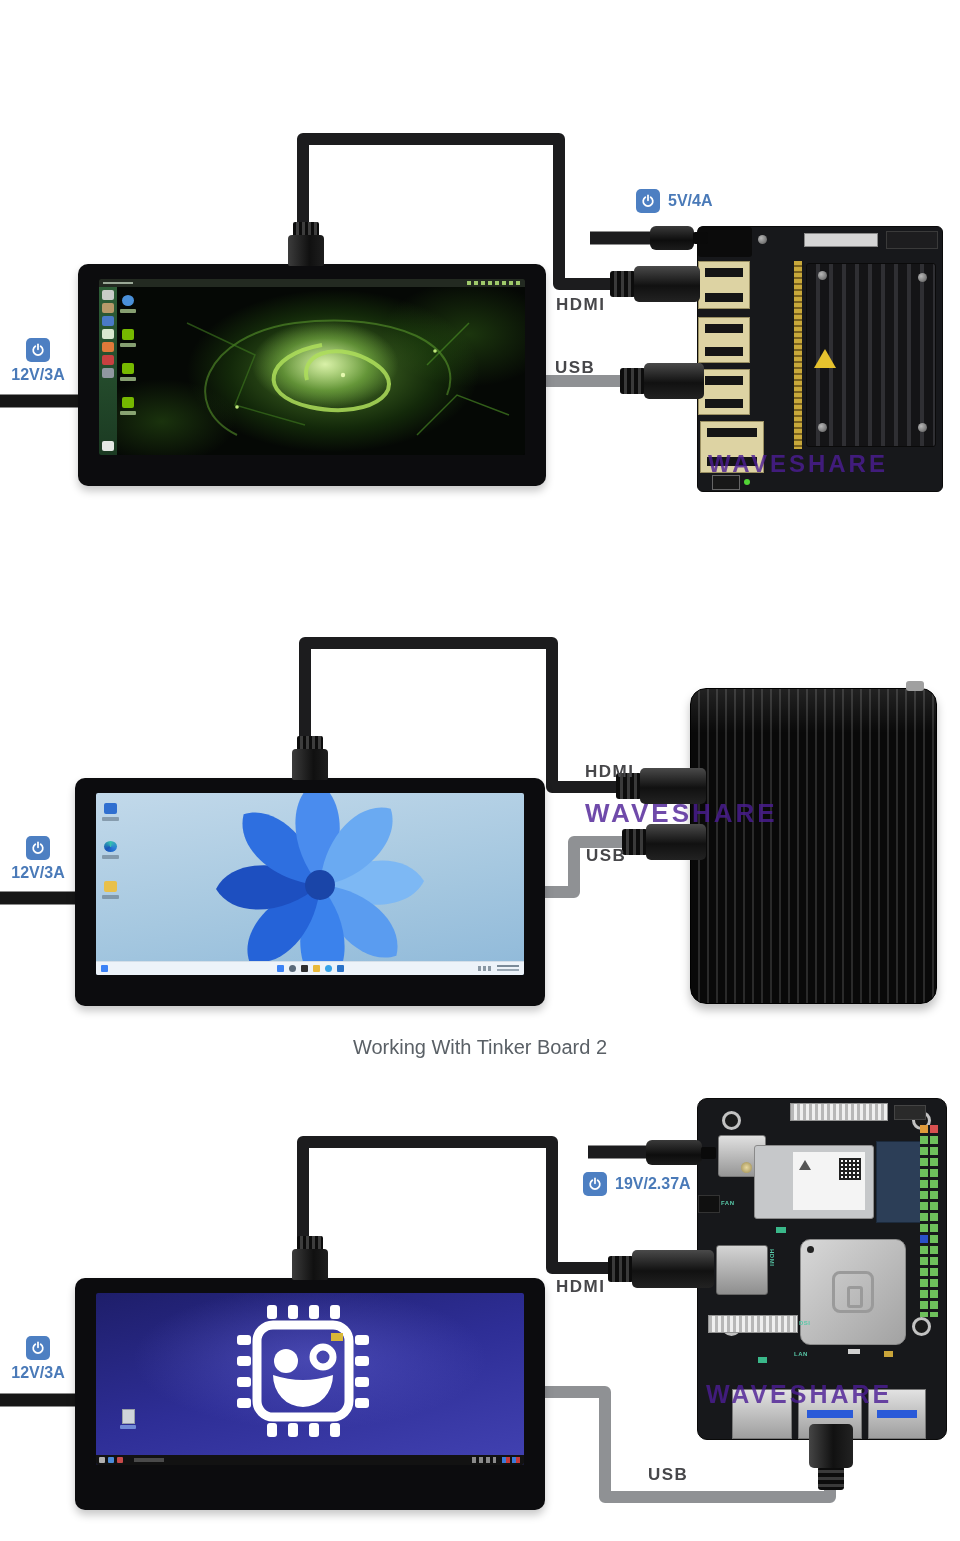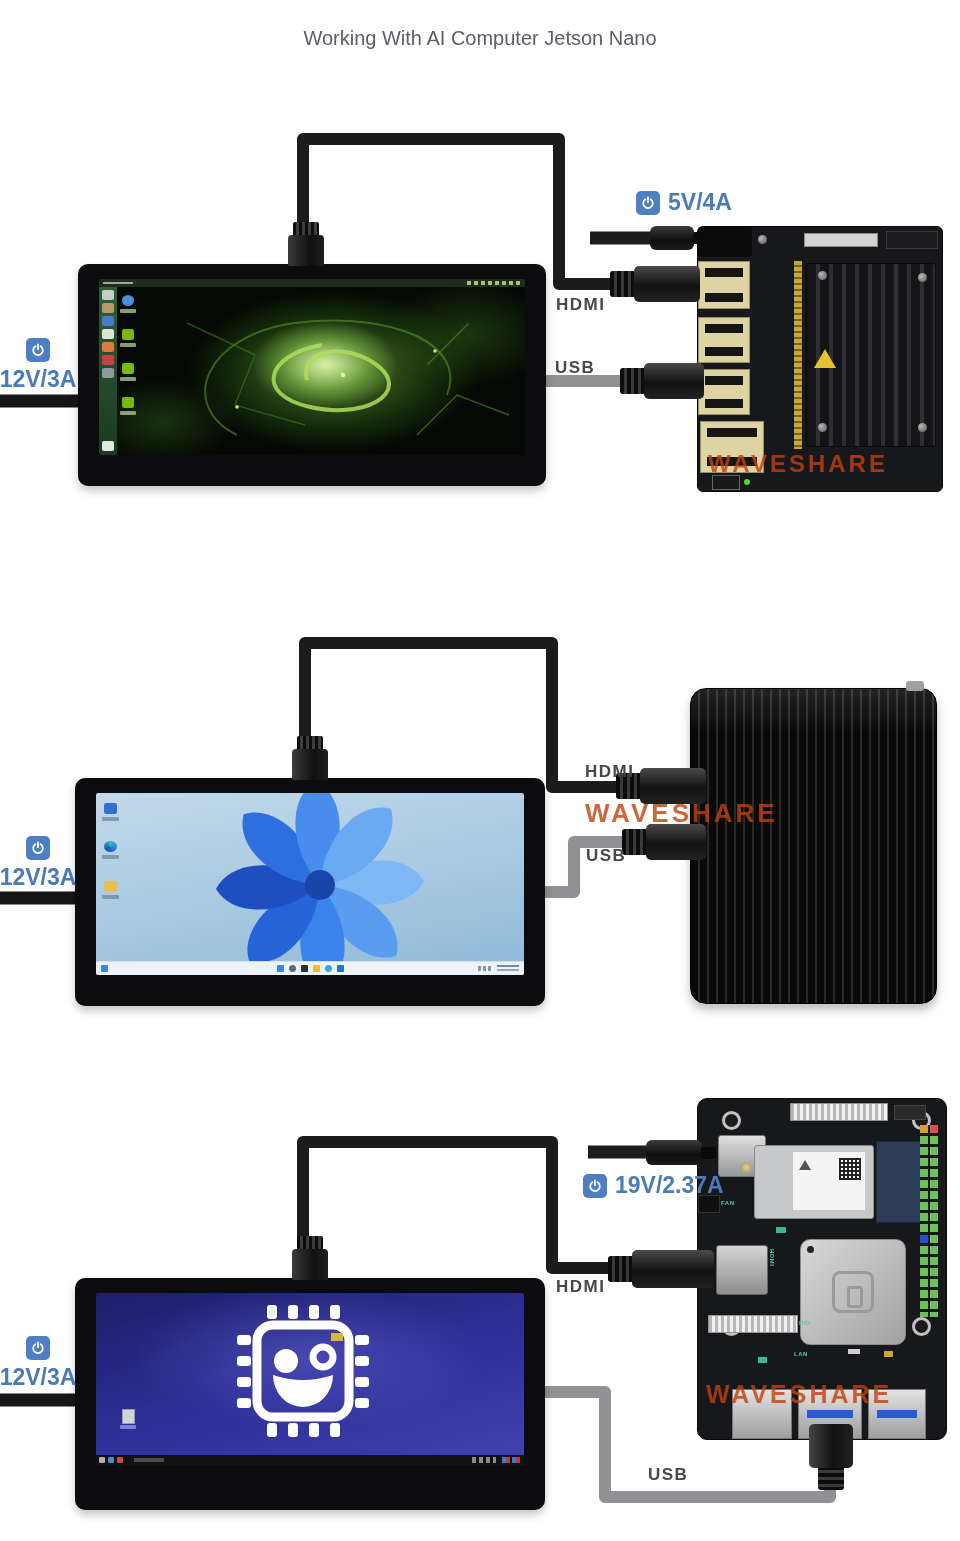--- a/index.html
+++ b/index.html
@@ -5,22 +5,22 @@
   html,body{margin:0;padding:0;background:#fff;}
   .page{position:relative;width:960px;height:1541px;background:#ffffff;overflow:hidden;
         font-family:"Liberation Sans", sans-serif;}
   .abs{position:absolute;}
   .sec{position:absolute;inset:0;}
   .section-title{position:absolute;left:0;right:0;text-align:center;font-size:20px;color:#5a6066;}
   .conn-label{position:absolute;font-size:17px;font-weight:bold;letter-spacing:1.5px;color:#47474a;}
   .power-row{position:absolute;display:flex;align-items:center;gap:8px;}
   .power-col{position:absolute;display:flex;flex-direction:column;align-items:center;gap:4px;width:74px;}
   .power-icon{width:24px;height:24px;background:#4d7fc2;border-radius:5px;display:flex;align-items:center;justify-content:center;flex:0 0 auto;}
-  .power-text{font-weight:bold;font-size:23px;color:#4a7ab8;white-space:nowrap;}
-  .watermark{position:absolute;font-weight:bold;font-size:25px;letter-spacing:3px;color:#c2410c;opacity:.8;white-space:nowrap;text-align:center;}
+  .power-text{font-weight:bold;font-size:16px;color:#4a7ab8;white-space:nowrap;}
+  .watermark{position:absolute;font-weight:bold;font-size:25px;letter-spacing:3px;color:#4c1d95;opacity:.8;white-space:nowrap;text-align:center;}
   
   .display{position:absolute;background:#0c0c0e;border-radius:10px;box-shadow:0 5px 9px rgba(0,0,0,.22);}
   .screen{position:absolute;left:21px;right:21px;top:15px;bottom:31px;overflow:hidden;border-radius:2px;background:#000;}
   .hdmi-stub{position:absolute;width:36px;height:44px;top:-42px;}
   .hdmi-stub::before{content:"";position:absolute;left:calc(50% - 13px);width:26px;top:0;height:15px;
       background:repeating-linear-gradient(90deg,#0c0c0c 0 3px,#3d3d3d 3px 6px);border-radius:2px;}
   .hdmi-stub::after{content:"";position:absolute;left:0;right:0;top:13px;bottom:0;
       background:linear-gradient(90deg,#3c3c3c,#101010 60%,#1e1e1e);border-radius:4px 4px 2px 2px;}
   
   .plug-h{position:absolute;}
@@ -99,21 +99,20 @@
     <path d="M626 842 L574 842 L574 892 L534 892" fill="none" stroke="#8f9194" stroke-width="12" stroke-linejoin="round"></path>
     <path d="M-4 898 L82 898" fill="none" stroke="#161616" stroke-width="13"></path>
 
     <path d="M303 1245 L303 1142 L552 1142 L552 1268 L614 1268" fill="none" stroke="#1c1c1e" stroke-width="12" stroke-linejoin="round"></path>
     <path d="M588 1152 L652 1152" fill="none" stroke="#1c1c1e" stroke-width="13"></path>
     <path d="M536 1392 L605 1392 L605 1497 L830 1497 L830 1480" fill="none" stroke="#8f9194" stroke-width="12" stroke-linejoin="round"></path>
     <path d="M-4 1400 L84 1400" fill="none" stroke="#161616" stroke-width="13"></path>
   </svg>
 
   <div class="sec">
-    <div class="section-title" style="top:27px">Working With AI Computer Jetson Nano</div>
 
     <div class="display" style="left:78px;top:264px;width:468px;height:222px">
       <div class="hdmi-stub" style="left:210px"></div>
       <div class="screen">
         <div class="u-wall">
           <svg width="408" height="168" viewBox="0 0 408 168" style="position:absolute;inset:0">
             <path d="M205 58 C148 68 138 108 193 120 C258 134 300 98 250 72 C215 55 183 68 190 93" stroke="#aede5a" stroke-width="4" fill="none" opacity="0.85"></path>
             <path d="M120 148 C60 118 88 48 178 36 C278 24 350 58 330 108" stroke="#63a832" stroke-width="2" fill="none" opacity="0.5"></path>
             <path d="M70 36 L138 68 L118 118 L188 138" stroke="#3f7a1f" stroke-width="1.5" fill="none" opacity="0.6"></path>
             <path d="M300 148 L340 108 L392 128 M352 36 L310 78" stroke="#4f9427" stroke-width="1.5" fill="none" opacity="0.6"></path>
@@ -252,20 +251,21 @@
             <path d="M12 3.5v7.5" stroke="#fff" stroke-width="2.6" stroke-linecap="round" fill="none"></path>
             <path d="M8 6.4a7.2 7.2 0 1 0 8 0" stroke="#fff" stroke-width="2.6" fill="none" stroke-linecap="round"></path>
           </svg>
       </span>
       <span class="power-text">12V/3A</span>
     </div>
     <div class="watermark" style="left:585px;top:798px;font-size:26px">WAVESHARE</div>
   </div>
 
   <div class="sec">
+    <div class="section-title" style="top:1036px">Working With Tinker Board 2</div>
 
     <div class="pcb" style="left:697px;top:1098px;width:248px;height:340px;border-radius:10px">
       <div class="hole" style="left:24px;top:12px"></div>
       <div class="hole" style="left:214px;top:12px"></div>
       <div class="hole" style="left:24px;top:218px"></div>
       <div class="hole" style="left:214px;top:218px"></div>
       <div class="dec teeth" style="left:92px;top:4px;width:96px;height:16px"></div>
       <div class="dec" style="left:196px;top:6px;width:30px;height:13px;background:#2a2a2a;border:1px solid #444"></div>
       <div class="dec" style="left:20px;top:36px;width:46px;height:40px;background:linear-gradient(180deg,#e0e0e0,#969696);border:1px solid #777;border-radius:3px"></div>
       <div class="dec" style="left:0;top:96px;width:20px;height:16px;background:#101010;border:1px solid #333"></div>

